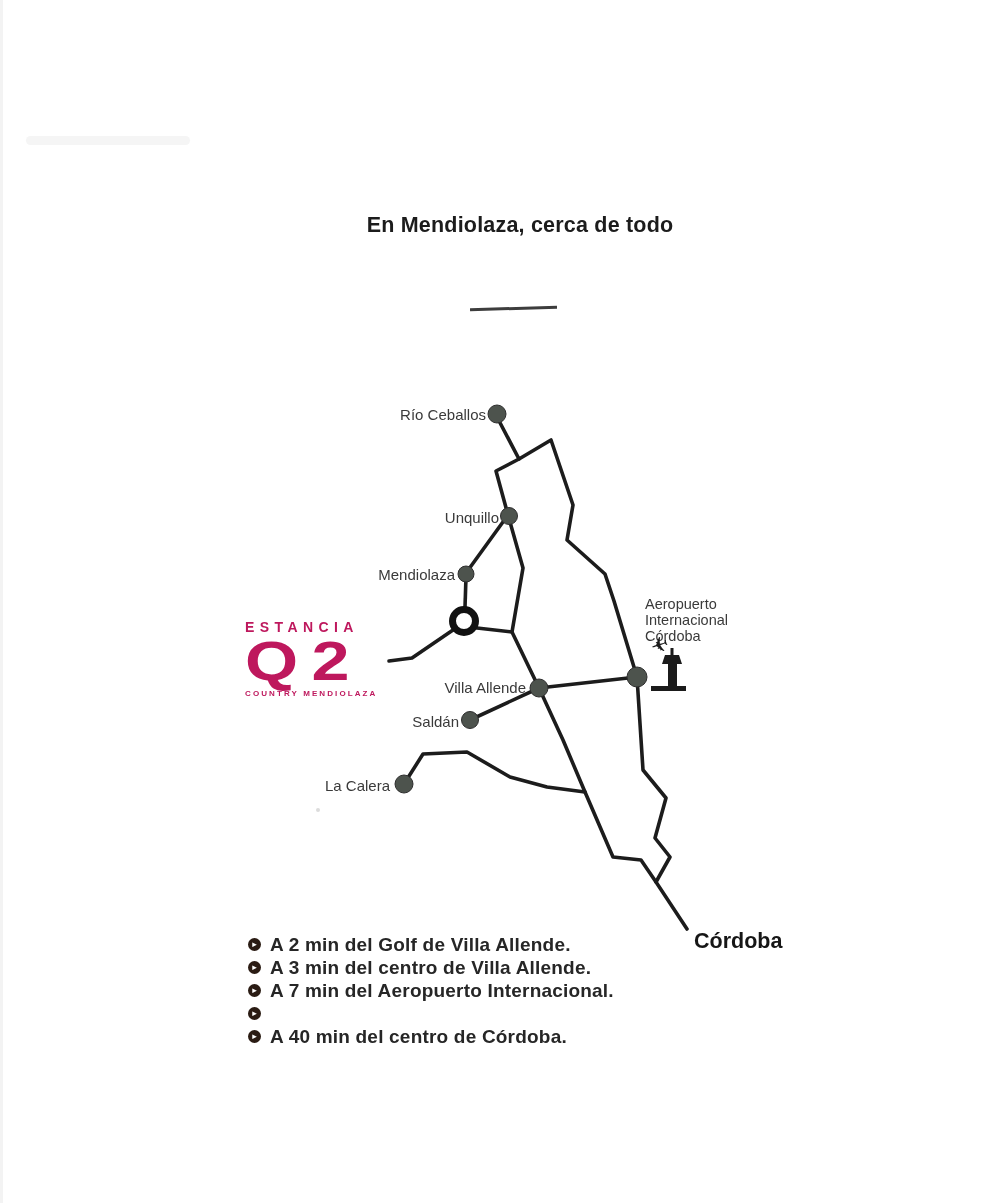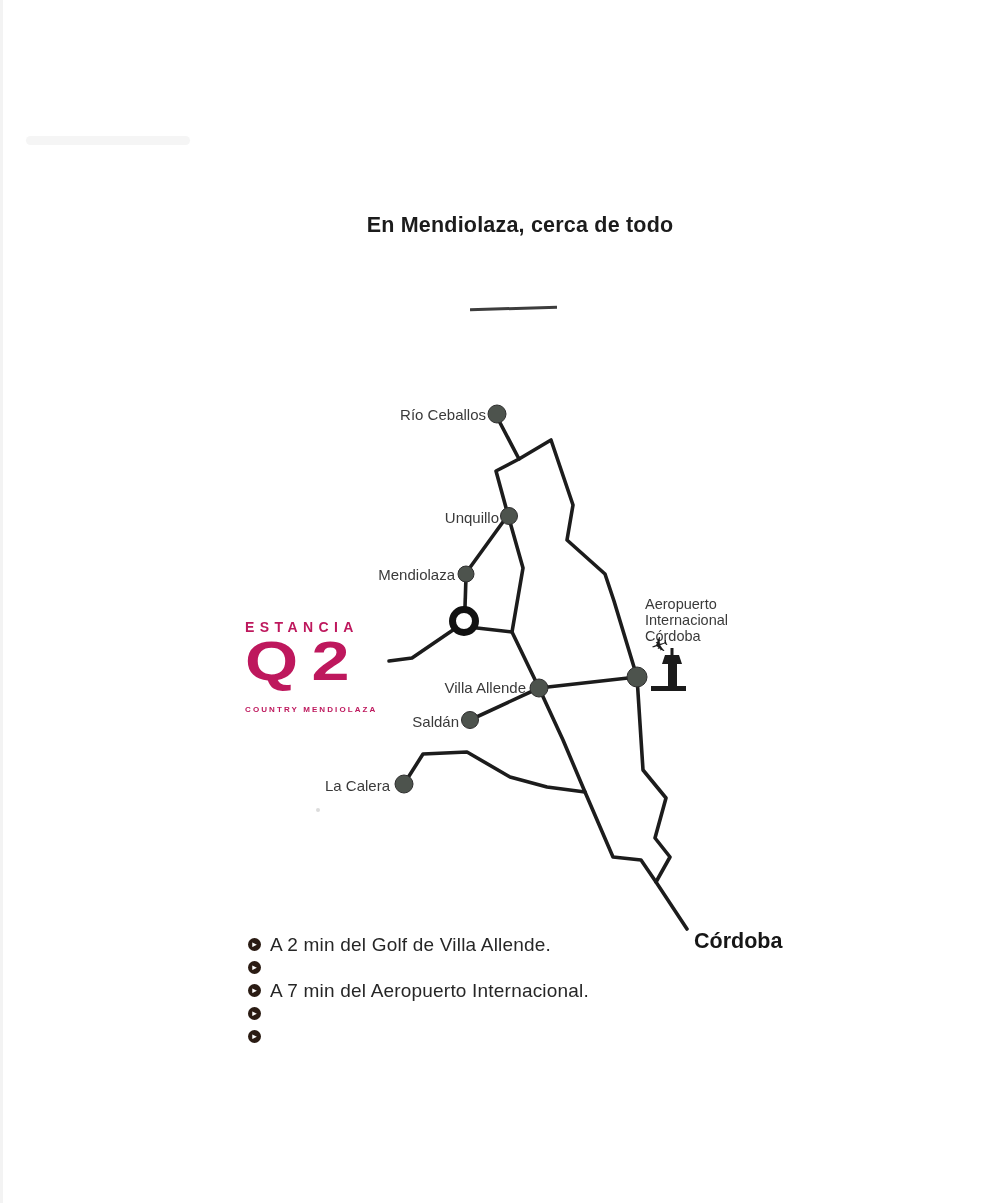--- a/index.html
+++ b/index.html
@@ -28,30 +28,30 @@
   .map-svg .town{font-size:15px;fill:#3a3a3a;}
   .map-svg .airport-label{font-size:14.5px;fill:#3a3a3a;}
   .map-svg .city{font-size:21.5px;fill:#161616;font-weight:bold;}
   .map-svg .icon-shape{fill:#1b1b1b;}
 
   
   .logo{position:absolute;left:245px;top:619px;width:134px;color:#be185d;}
   .logo-top{font-size:14px;font-weight:bold;letter-spacing:5.4px;white-space:nowrap;}
   .logo-q2{font-size:56px;font-weight:bold;letter-spacing:11px;line-height:50px;display:inline-block;
            transform:scaleX(1.22);transform-origin:left center;margin-top:1px;}
-  .logo-sub{font-size:8px;font-weight:bold;letter-spacing:2.1px;margin-top:19px;white-space:nowrap;}
+  .logo-sub{font-size:8px;font-weight:bold;letter-spacing:2.1px;margin-top:3px;white-space:nowrap;}
 
   
   .bullets{position:absolute;left:248px;top:934px;}
   .bullet-row{display:flex;align-items:flex-start;height:23px;}
   .bullet-icon{
     width:13px;height:13px;border-radius:50%;background:#2a1b13;color:#ffffff;
     font-size:9px;line-height:13px;text-align:center;margin-top:4px;flex:none;
   }
-  .bullet-text{margin-left:9px;font-size:19px;font-weight:400;color:#262626;letter-spacing:.2px;white-space:nowrap;}
+  .bullet-text{margin-left:9px;font-size:19px;font-weight:700;color:#262626;letter-spacing:.2px;white-space:nowrap;}
 </style>
 </head>
 <body>
 
 <div class="page">
 
   <div class="scan-edge"></div>
   <div class="smudge"></div>
   <div class="speck"></div>
 
@@ -116,26 +116,28 @@
     <div class="logo-sub">COUNTRY MENDIOLAZA</div>
   </div>
 
   <div class="bullets">
     <div class="bullet-row">
       <span class="bullet-icon">▸</span>
       <span class="bullet-text">A 2 min del Golf de Villa Allende.</span>
     </div>
     <div class="bullet-row">
       <span class="bullet-icon">▸</span>
+      <span class="bullet-text">A 3 min del centro de Villa Allende.</span>
     </div>
     <div class="bullet-row">
       <span class="bullet-icon">▸</span>
       <span class="bullet-text">A 7 min del Aeropuerto Internacional.</span>
     </div>
     <div class="bullet-row">
       <span class="bullet-icon">▸</span>
     </div>
     <div class="bullet-row">
       <span class="bullet-icon">▸</span>
+      <span class="bullet-text">A 40 min del centro de Córdoba.</span>
     </div>
   </div>
 
 </div>
 
 </body></html>

